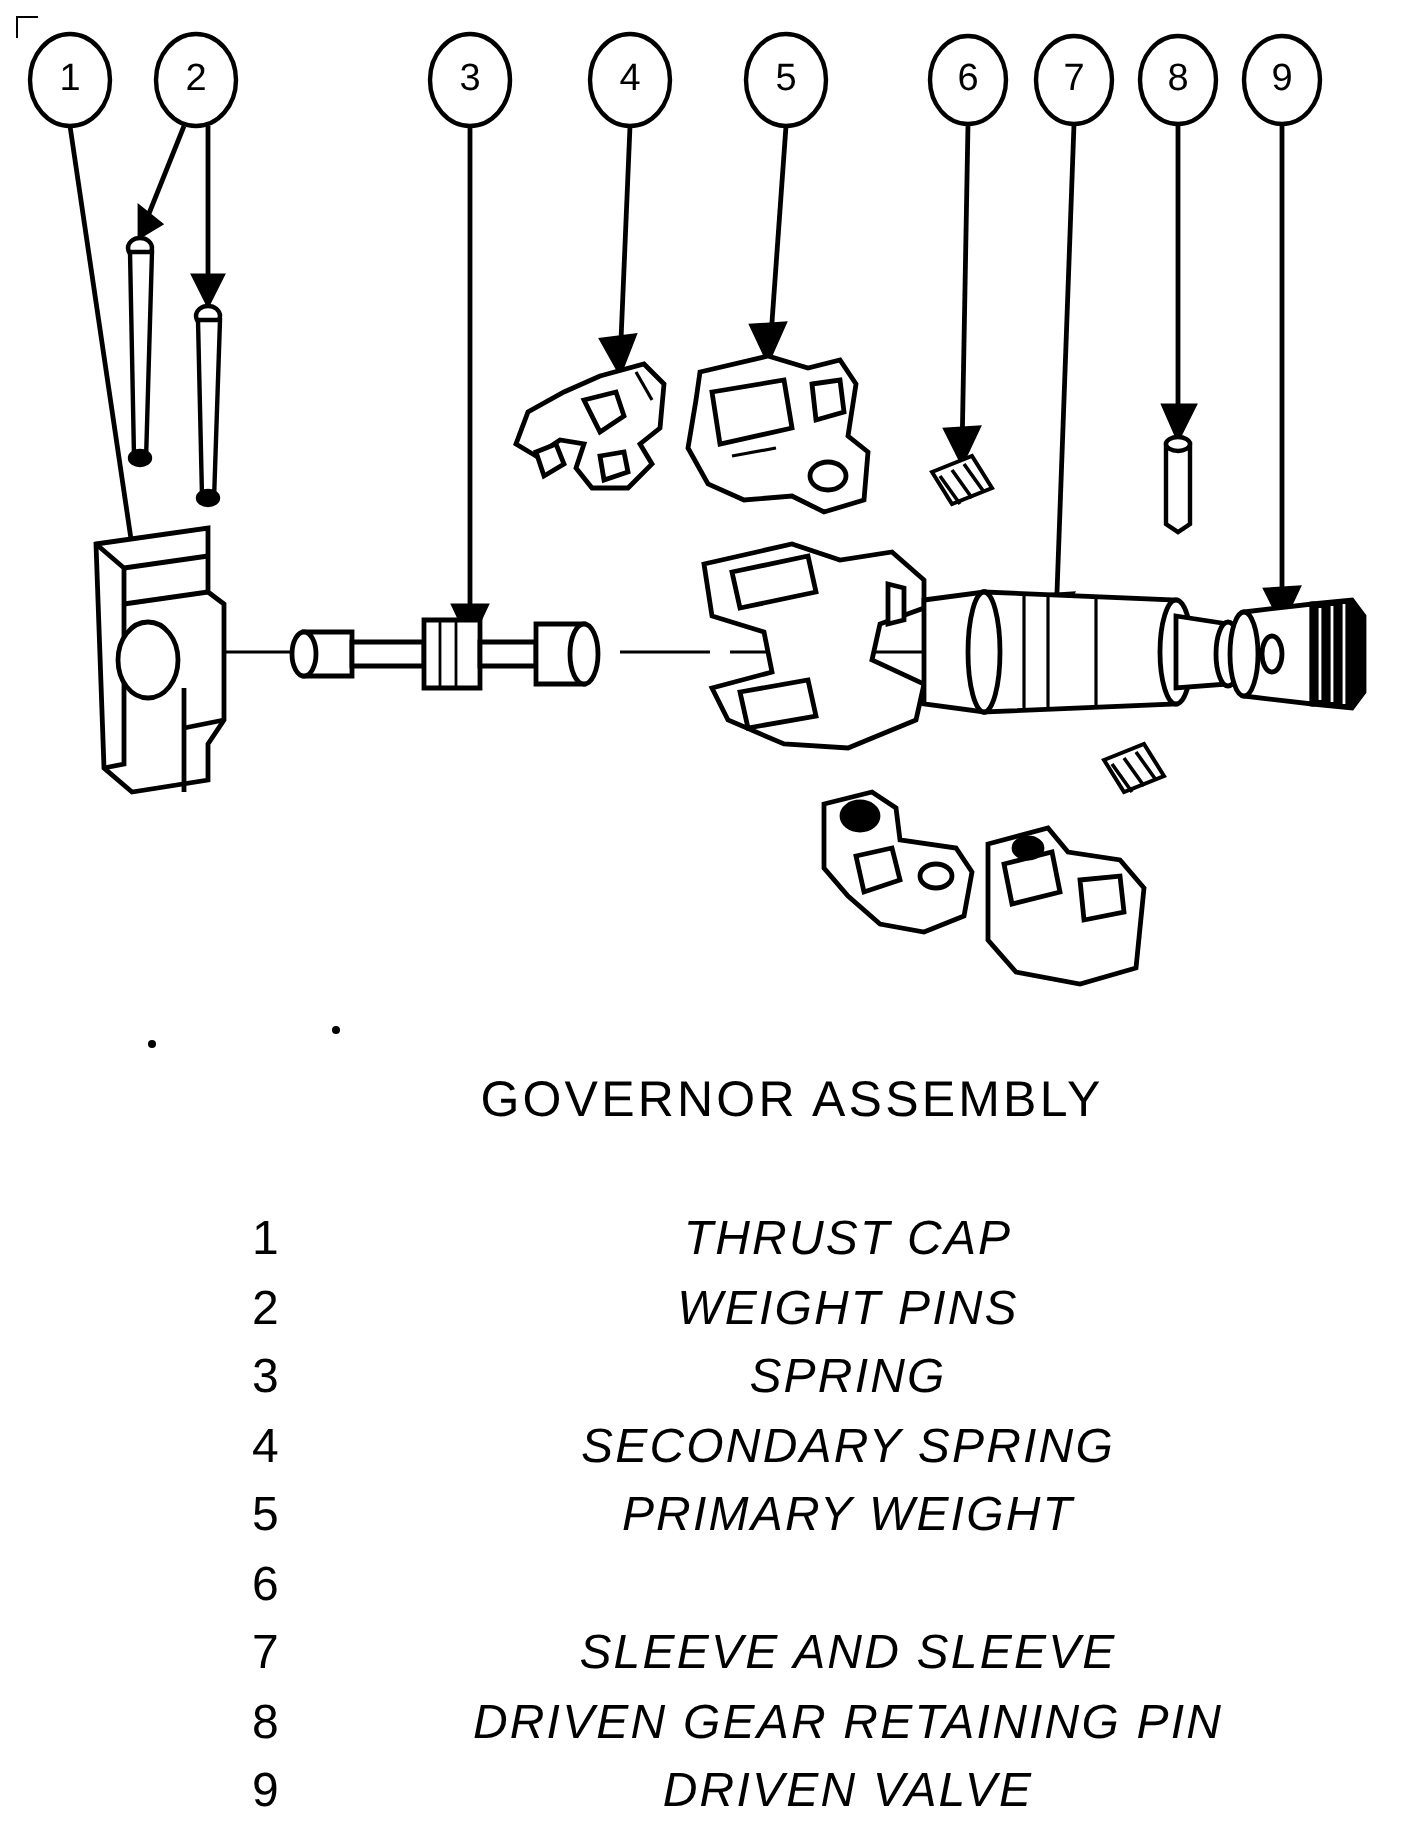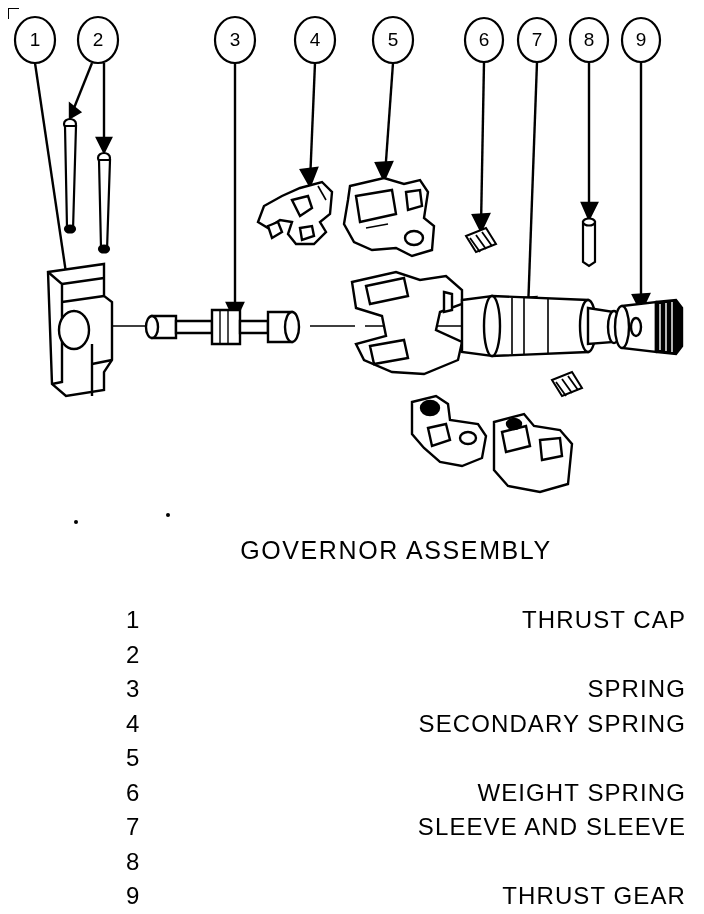--- a/index.html
+++ b/index.html
@@ -61,21 +61,22 @@
     font-size: 24px;
     letter-spacing: 1.1px;
   }
   .legend-num {
     width: 36px;
     flex: 0 0 36px;
     text-align: left;
   }
   .legend-label {
     flex: 1 1 auto;
-    text-align: right;
+    text-align: center;
+    font-style: italic;
   }
   .corner-mark {
     position: absolute;
     width: 10px;
     height: 10px;
     border-left: 1.5px solid #000;
     border-top: 1.5px solid #000;
     left: 8px;
     top: 8px;
   }
@@ -244,42 +245,44 @@
 
   <div id="title">GOVERNOR ASSEMBLY</div>
 
   <div id="legend">
     <div class="legend-row">
       <span class="legend-num">1</span>
       <span class="legend-label">THRUST CAP</span>
     </div>
     <div class="legend-row">
       <span class="legend-num">2</span>
+      <span class="legend-label">WEIGHT PINS</span>
     </div>
     <div class="legend-row">
       <span class="legend-num">3</span>
       <span class="legend-label">SPRING</span>
     </div>
     <div class="legend-row">
       <span class="legend-num">4</span>
       <span class="legend-label">SECONDARY SPRING</span>
     </div>
     <div class="legend-row">
       <span class="legend-num">5</span>
+      <span class="legend-label">PRIMARY WEIGHT</span>
     </div>
     <div class="legend-row">
       <span class="legend-num">6</span>
-      <span class="legend-label">WEIGHT SPRING</span>
     </div>
     <div class="legend-row">
       <span class="legend-num">7</span>
       <span class="legend-label">SLEEVE AND SLEEVE</span>
     </div>
     <div class="legend-row">
       <span class="legend-num">8</span>
+      <span class="legend-label">DRIVEN GEAR RETAINING PIN</span>
     </div>
     <div class="legend-row">
       <span class="legend-num">9</span>
-      <span class="legend-label">THRUST GEAR</span>
+      <span class="legend-label">DRIVEN VALVE</span>
     </div>
   </div>
 
 </div>
 
 </body></html>

